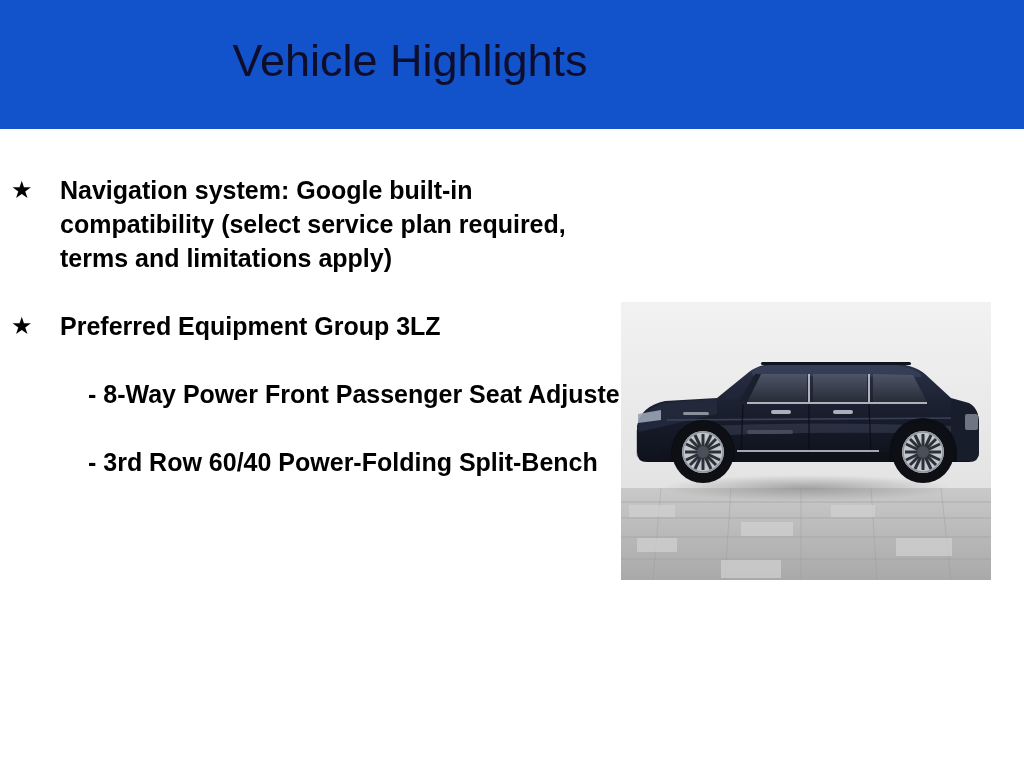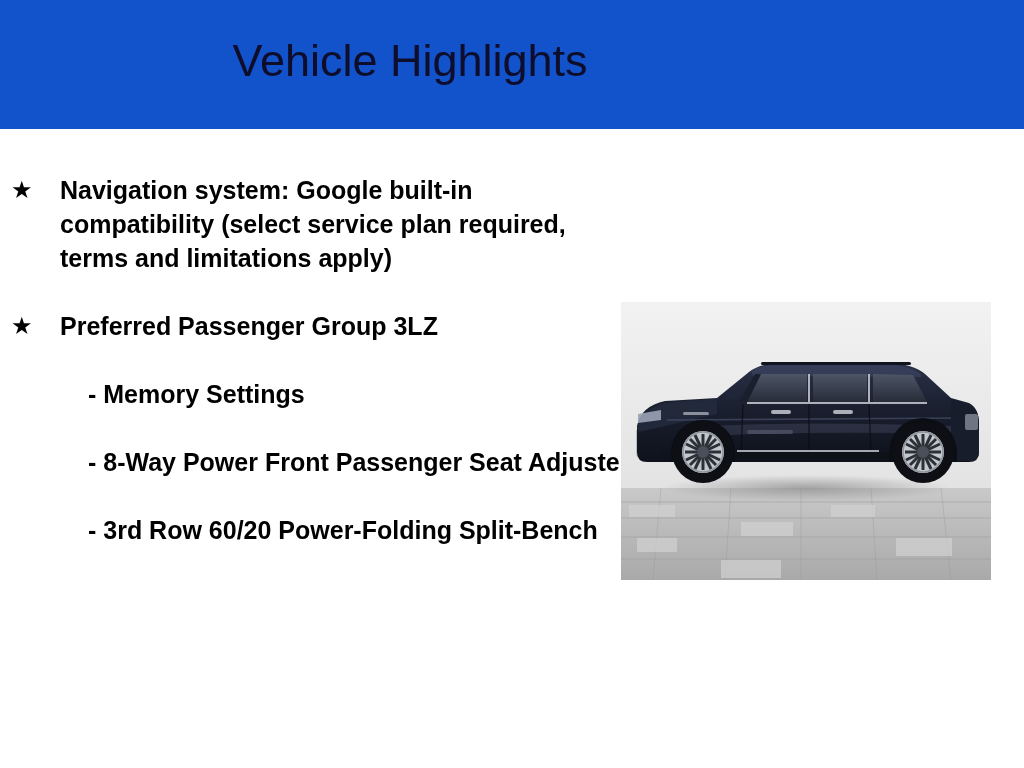--- a/index.html
+++ b/index.html
@@ -118,26 +118,25 @@
 
   <div class="bullet-list">
 
     <div class="bullet-block">
       <span class="star-icon">★</span>
       <p class="bullet-text">Navigation system: Google built-in compatibility (select service plan required, terms and limitations apply)</p>
     </div>
 
     <div class="bullet-block">
       <span class="star-icon">★</span>
-      <p class="bullet-text">Preferred Passenger Group 3LZ</p>
+      <p class="bullet-text">Preferred Equipment Group 3LZ</p>
 
       <div class="sub-items">
-        <div class="sub-item">- Memory Settings</div>
         <div class="sub-item">- 8-Way Power Front Passenger Seat Adjuster</div>
-        <div class="sub-item">- 3rd Row 60/20 Power-Folding Split-Bench</div>
+        <div class="sub-item">- 3rd Row 60/40 Power-Folding Split-Bench</div>
       </div>
     </div>
 
   </div>
 
   <div class="vehicle-photo">
     <svg width="370" height="278" viewBox="0 0 370 278" xmlns="http://www.w3.org/2000/svg">
       <defs>
         <linearGradient id="wallGrad" x1="0" y1="0" x2="0" y2="1">
           <stop offset="0%" stop-color="#f2f2f2"></stop>

